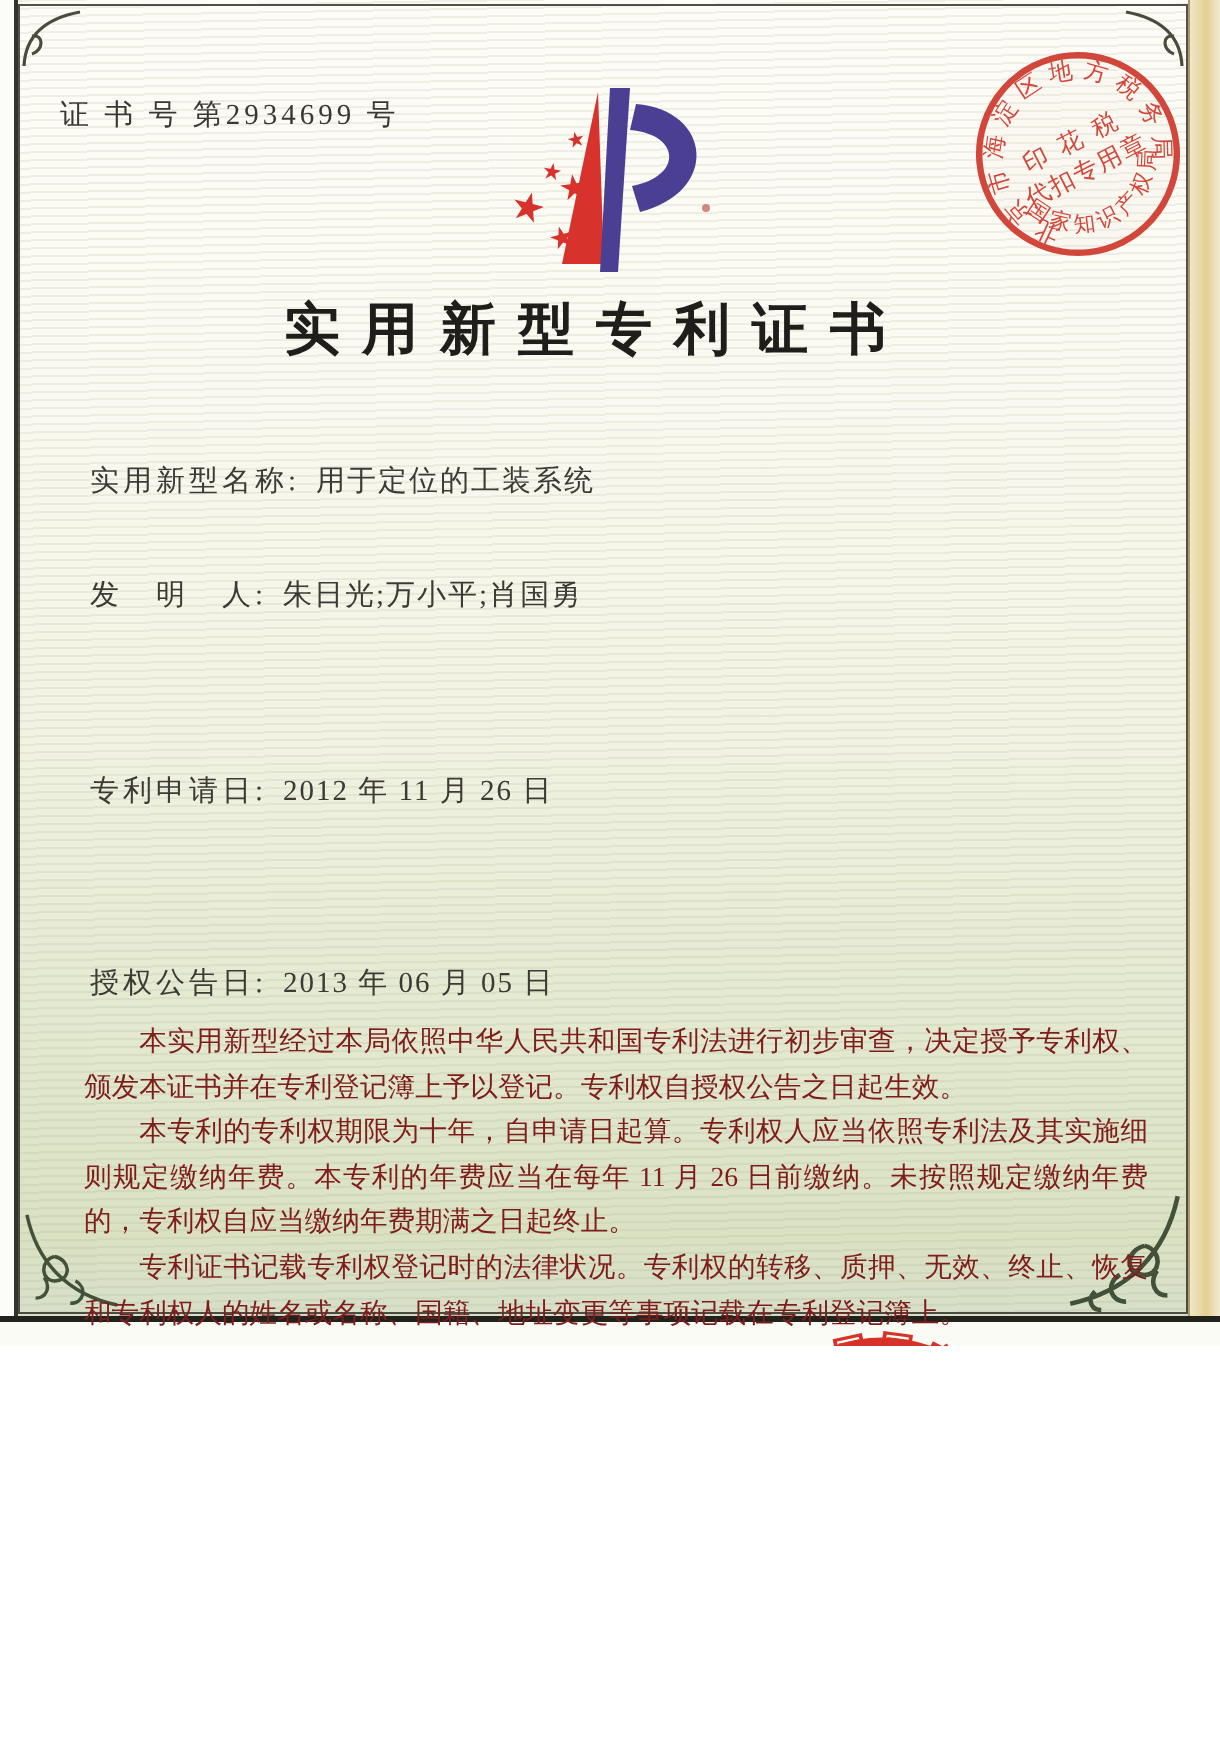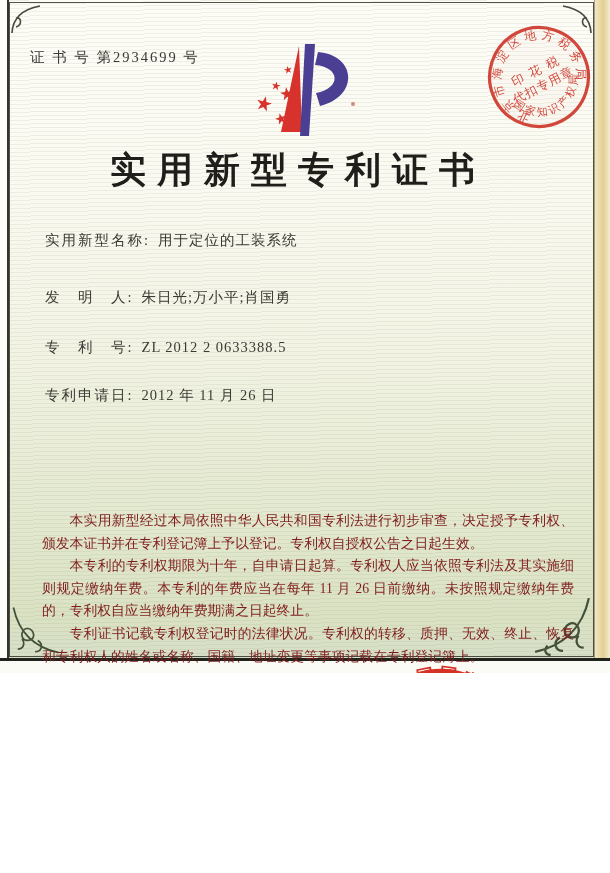--- a/index.html
+++ b/index.html
@@ -23,21 +23,21 @@
   .edge-right{position:absolute;right:0;top:0;bottom:0;width:15px;
     background:linear-gradient(90deg,#f0e7c6 0%,#e3cf92 55%,#f3ecd2 100%);border-left:1px solid #a8996e;}
   .edge-bottom{position:absolute;left:0;right:0;bottom:0;height:12px;background:#fbfbf6;border-top:3px solid #22221c;}
   .frame{position:absolute;left:9px;top:2px;right:16px;bottom:16px;border:1.5px solid rgba(52,52,42,.85);pointer-events:none;}
   .flourish{position:absolute;pointer-events:none;}
 
   .cert-no{position:absolute;left:30px;top:48px;font-size:14.5px;letter-spacing:2px;color:#3a3833;}
   .logo{position:absolute;left:236px;top:42px;width:142px;height:100px;}
   .tax-stamp{position:absolute;left:482px;top:20px;width:114px;height:114px;transform:rotate(-27deg);opacity:.93;}
   .title{position:absolute;left:0;right:14px;top:146px;text-align:center;
-    font-size:36px;font-weight:700;letter-spacing:11px;color:#1f1e1a;}
+    font-size:28px;font-weight:700;letter-spacing:11px;color:#1f1e1a;}
 
   .field{position:absolute;left:45px;right:40px;font-size:14.5px;color:#3c3a34;letter-spacing:1px;white-space:nowrap;}
   .field .lbl{letter-spacing:2px;margin-right:8px;}
   .f0{top:231px}.f1{top:288px}.f2{top:338px}.f3{top:386px}.f4{top:434px}.f5{top:482px}
 
   .paras{position:absolute;left:42px;right:36px;top:510px;font-size:13.8px;line-height:22.6px;color:#7f1d1d;text-align:justify;}
   .paras p{margin:0;text-indent:2em;}
 
   .director{position:absolute;left:130px;top:749px;font-size:12px;letter-spacing:8px;color:#26241f;}
   .signature{position:absolute;left:168px;top:705px;font-size:54px;letter-spacing:8px;color:#171510;
@@ -108,25 +108,25 @@
   </svg>
 
   <div class="title">实用新型专利证书</div>
 
   <div class="field f0">
     <span class="lbl">实用新型名称:</span><span>用于定位的工装系统</span>
   </div>
   <div class="field f1">
     <span class="lbl">发　明　人:</span><span>朱日光;万小平;肖国勇</span>
   </div>
-  <div class="field f2">
-    <span class="lbl">专　利　号:</span><span>ZL 2012 2 0633388.5</span>
-  </div>
   <div class="field f3">
     <span class="lbl">专利申请日:</span><span>2012 年 11 月 26 日</span>
+  </div>
+  <div class="field f5">
+    <span class="lbl">授权公告日:</span><span>2013 年 06 月 05 日</span>
   </div>
 
   <div class="paras">
     <p>本实用新型经过本局依照中华人民共和国专利法进行初步审查，决定授予专利权、颁发本证书并在专利登记簿上予以登记。专利权自授权公告之日起生效。</p>
     <p>本专利的专利权期限为十年，自申请日起算。专利权人应当依照专利法及其实施细则规定缴纳年费。本专利的年费应当在每年 11 月 26 日前缴纳。未按照规定缴纳年费的，专利权自应当缴纳年费期满之日起终止。</p>
     <p>专利证书记载专利权登记时的法律状况。专利权的转移、质押、无效、终止、恢复和专利权人的姓名或名称、国籍、地址变更等事项记载在专利登记簿上。</p>
   </div>
 
   <div class="director">局长</div>
   <div class="signature">田力普</div>

